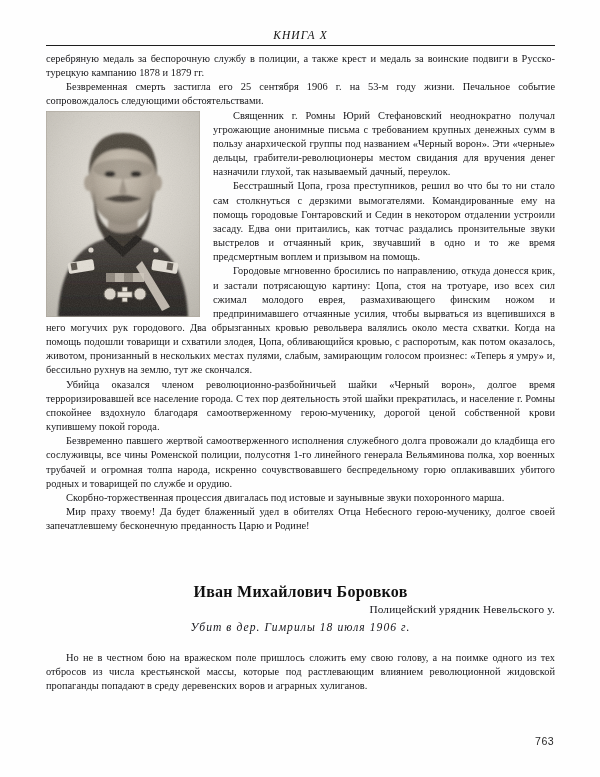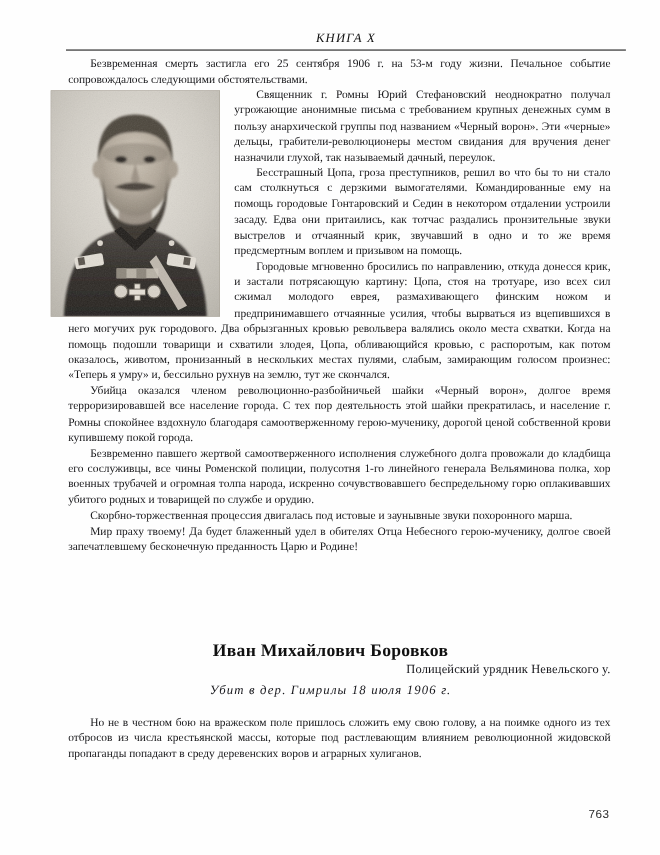--- a/index.html
+++ b/index.html
@@ -18,21 +18,21 @@
   .page {
     position: absolute;
     inset: 0;
     width: 600px;
     height: 777px;
     background: #fefefe;
   }
   
   .header-zone {
     position: absolute;
-    left: 60px;
+    left: 46px;
     top: 28px;
     width: 509px;
   }
   .running-head {
     text-align: center;
     font-style: italic;
     font-size: 11.5px;
     letter-spacing: 1.1px;
     color: #111;
     line-height: 14px;
@@ -53,21 +53,21 @@
   }
   p.body {
     margin: 0;
     font-size: 10.4px;
     line-height: 14.15px;
     text-align: justify;
     text-justify: inter-word;
     hyphens: manual;
     color: #17171a;
   }
-  p.indent { text-indent: 20px; margin-left: 16px; }
+  p.indent { text-indent: 20px; }
   
   .portrait {
     float: left;
     width: 154px;
     height: 206px;
     margin: 2px 13px 4px 0px;
     shape-outside: margin-box;
     position: relative;
     overflow: hidden;
     background: #cfcbc4;
@@ -128,20 +128,21 @@
 
 <div class="page">
 
   <div class="header-zone">
     <div class="running-head">КНИГА X</div>
     <div class="head-rule"></div>
   </div>
 
   <div class="content">
 
+    <p class="body">серебряную медаль за беспорочную службу в полиции, а также крест и медаль за воинские подвиги в Русско-турецкую кампанию 1878 и 1879 гг.</p>
     <p class="body indent">Безвременная смерть застигла его 25 сентября 1906 г. на 53-м году жизни. Печальное событие сопровождалось следующими обстоятельствами.</p>
 
     <div class="portrait">
       <svg viewBox="0 0 154 206" preserveAspectRatio="none">
         <defs>
           <radialGradient id="bgGrad" cx="50%" cy="38%" r="78%">
             <stop offset="0%" stop-color="#e6e2da"></stop>
             <stop offset="55%" stop-color="#d2cec6"></stop>
             <stop offset="100%" stop-color="#b9b5ac"></stop>
           </radialGradient>

